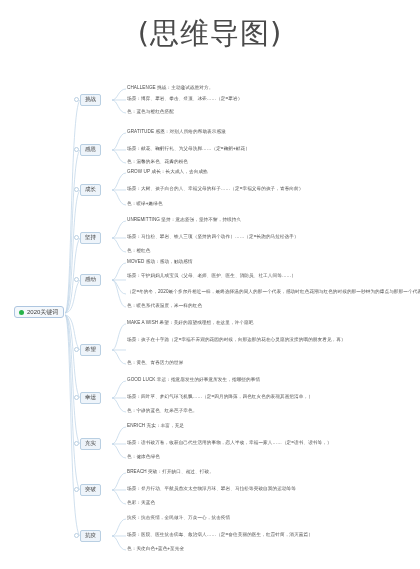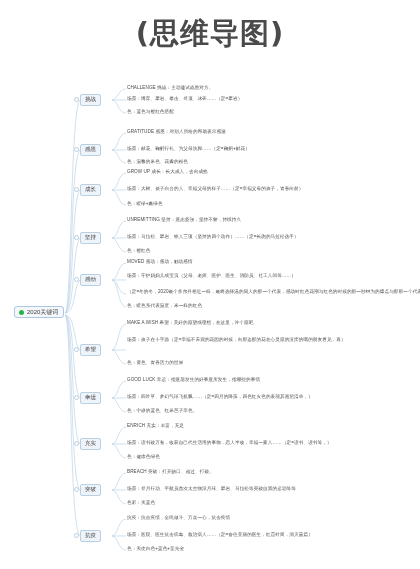--- a/index.html
+++ b/index.html
@@ -9,21 +9,21 @@
     font-family:"Liberation Sans","DejaVu Sans",sans-serif;
     overflow:hidden;
     position:relative;
   }
   #title{
     position:absolute;
     top:14px;left:0;width:420px;
     text-align:center;
     font-size:29px;
     color:#4a4a4a;
-    font-weight:700;
+    font-weight:400;
     letter-spacing:1px;
     font-family:"DejaVu Sans",sans-serif;
   }
   #canvas{
     position:absolute;
     top:0;left:0;
     width:420px;height:569px;
   }
   svg.links{
     position:absolute;top:0;left:0;

